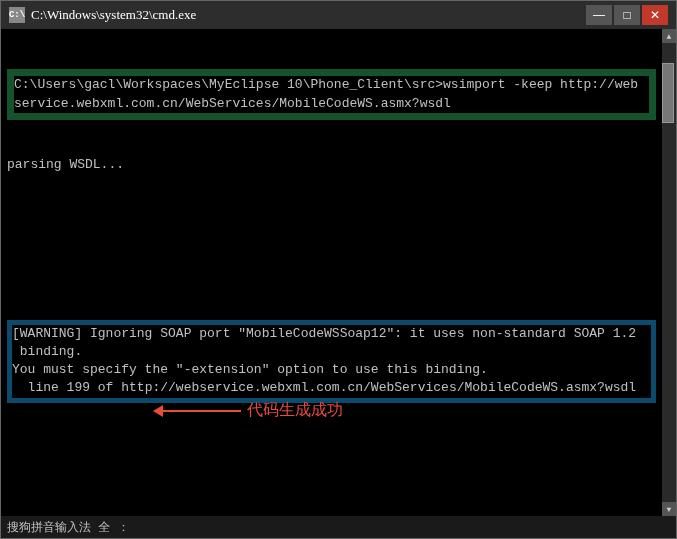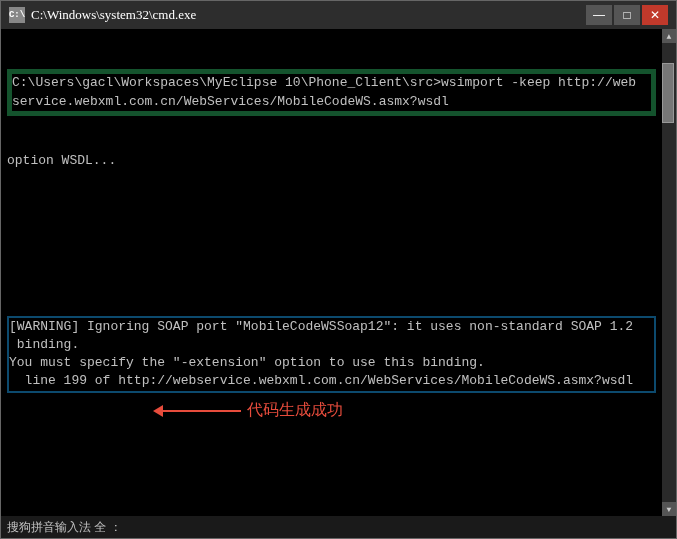--- a/index.html
+++ b/index.html
@@ -170,21 +170,21 @@
     }
 
     .status-bar {
       height: 22px;
       background: #1a1a1a;
       color: #c0c0c0;
       font-size: 12px;
       display: flex;
       align-items: center;
       padding: 0 6px;
-      font-family: Liberation Sans, sans-serif;
+      font-family: Liberation Mono, monospace;
       flex-shrink: 0;
     }
   </style>
 </head>
 <body>
 
 <div class="window">
 
   <div class="title-bar">
     <div class="title-bar-left">
@@ -195,26 +195,26 @@
     </div>
     <div class="title-bar-controls">
       <button class="tb-btn tb-minimize">—</button>
       <button class="tb-btn tb-maximize">□</button>
       <button class="tb-btn tb-close">✕</button>
     </div>
   </div>
 
   <div class="content-area">
     <div class="terminal">
-      <span class="line" style="border:5px solid #14532d; display:block;">C:\Users\gacl\Workspaces\MyEclipse 10\Phone_Client\src&gt;wsimport -keep http://web
+      <span class="line" style="border:7px solid #14532d; display:block;">C:\Users\gacl\Workspaces\MyEclipse 10\Phone_Client\src&gt;wsimport -keep http://web
 service.webxml.com.cn/WebServices/MobileCodeWS.asmx?wsdl</span>
-      <span class="line">option WSDL...</span>
-      <span class="line">&nbsp;</span>
-      <span class="line">&nbsp;</span>
-      <span style="border:2px solid #0c4a6e; display:block;">[WARNING] Ignoring SOAP port "MobileCodeWSSoap12": it uses non-standard SOAP 1.2
+      <span class="line">parsing WSDL...</span>
+      <span class="line">&nbsp;</span>
+      <span class="line">&nbsp;</span>
+      <span style="border:5px solid #0c4a6e; display:block;">[WARNING] Ignoring SOAP port "MobileCodeWSSoap12": it uses non-standard SOAP 1.2
  binding.
 You must specify the "-extension" option to use this binding.
   line 199 of http://webservice.webxml.com.cn/WebServices/MobileCodeWS.asmx?wsdl</span>
       <span class="line">&nbsp;</span>
       <span class="line">&nbsp;</span>
       
       
       
       
       

